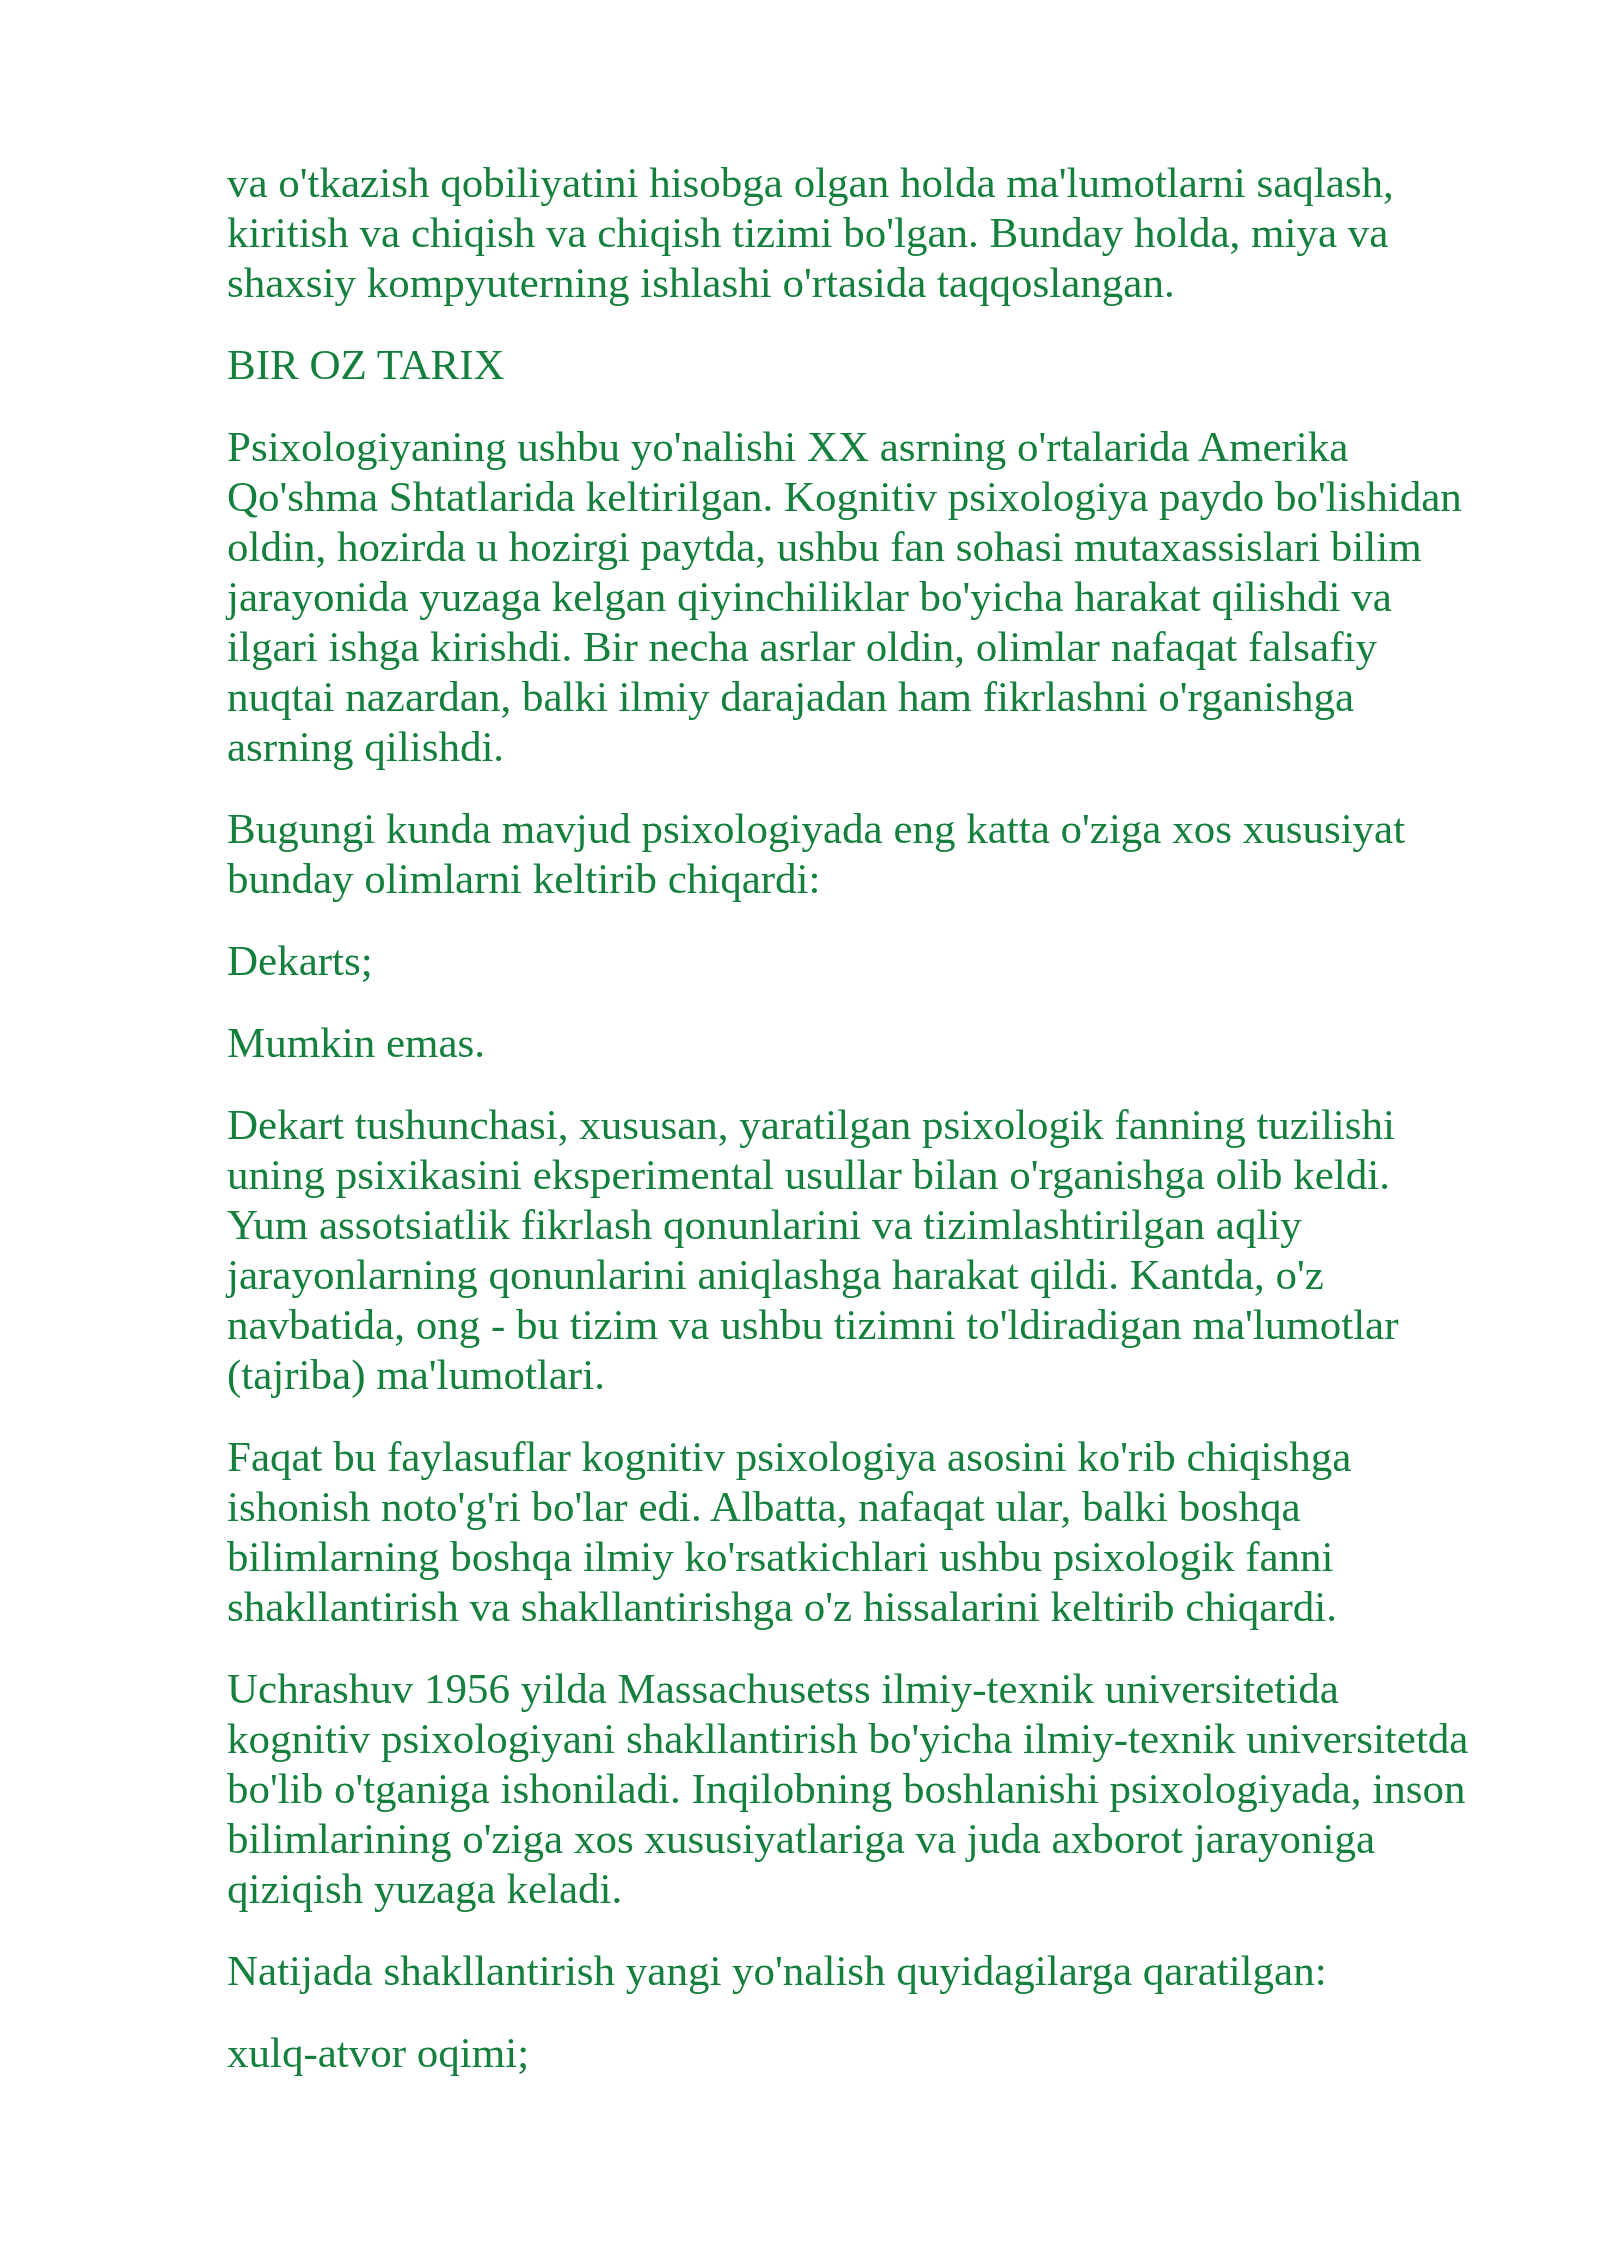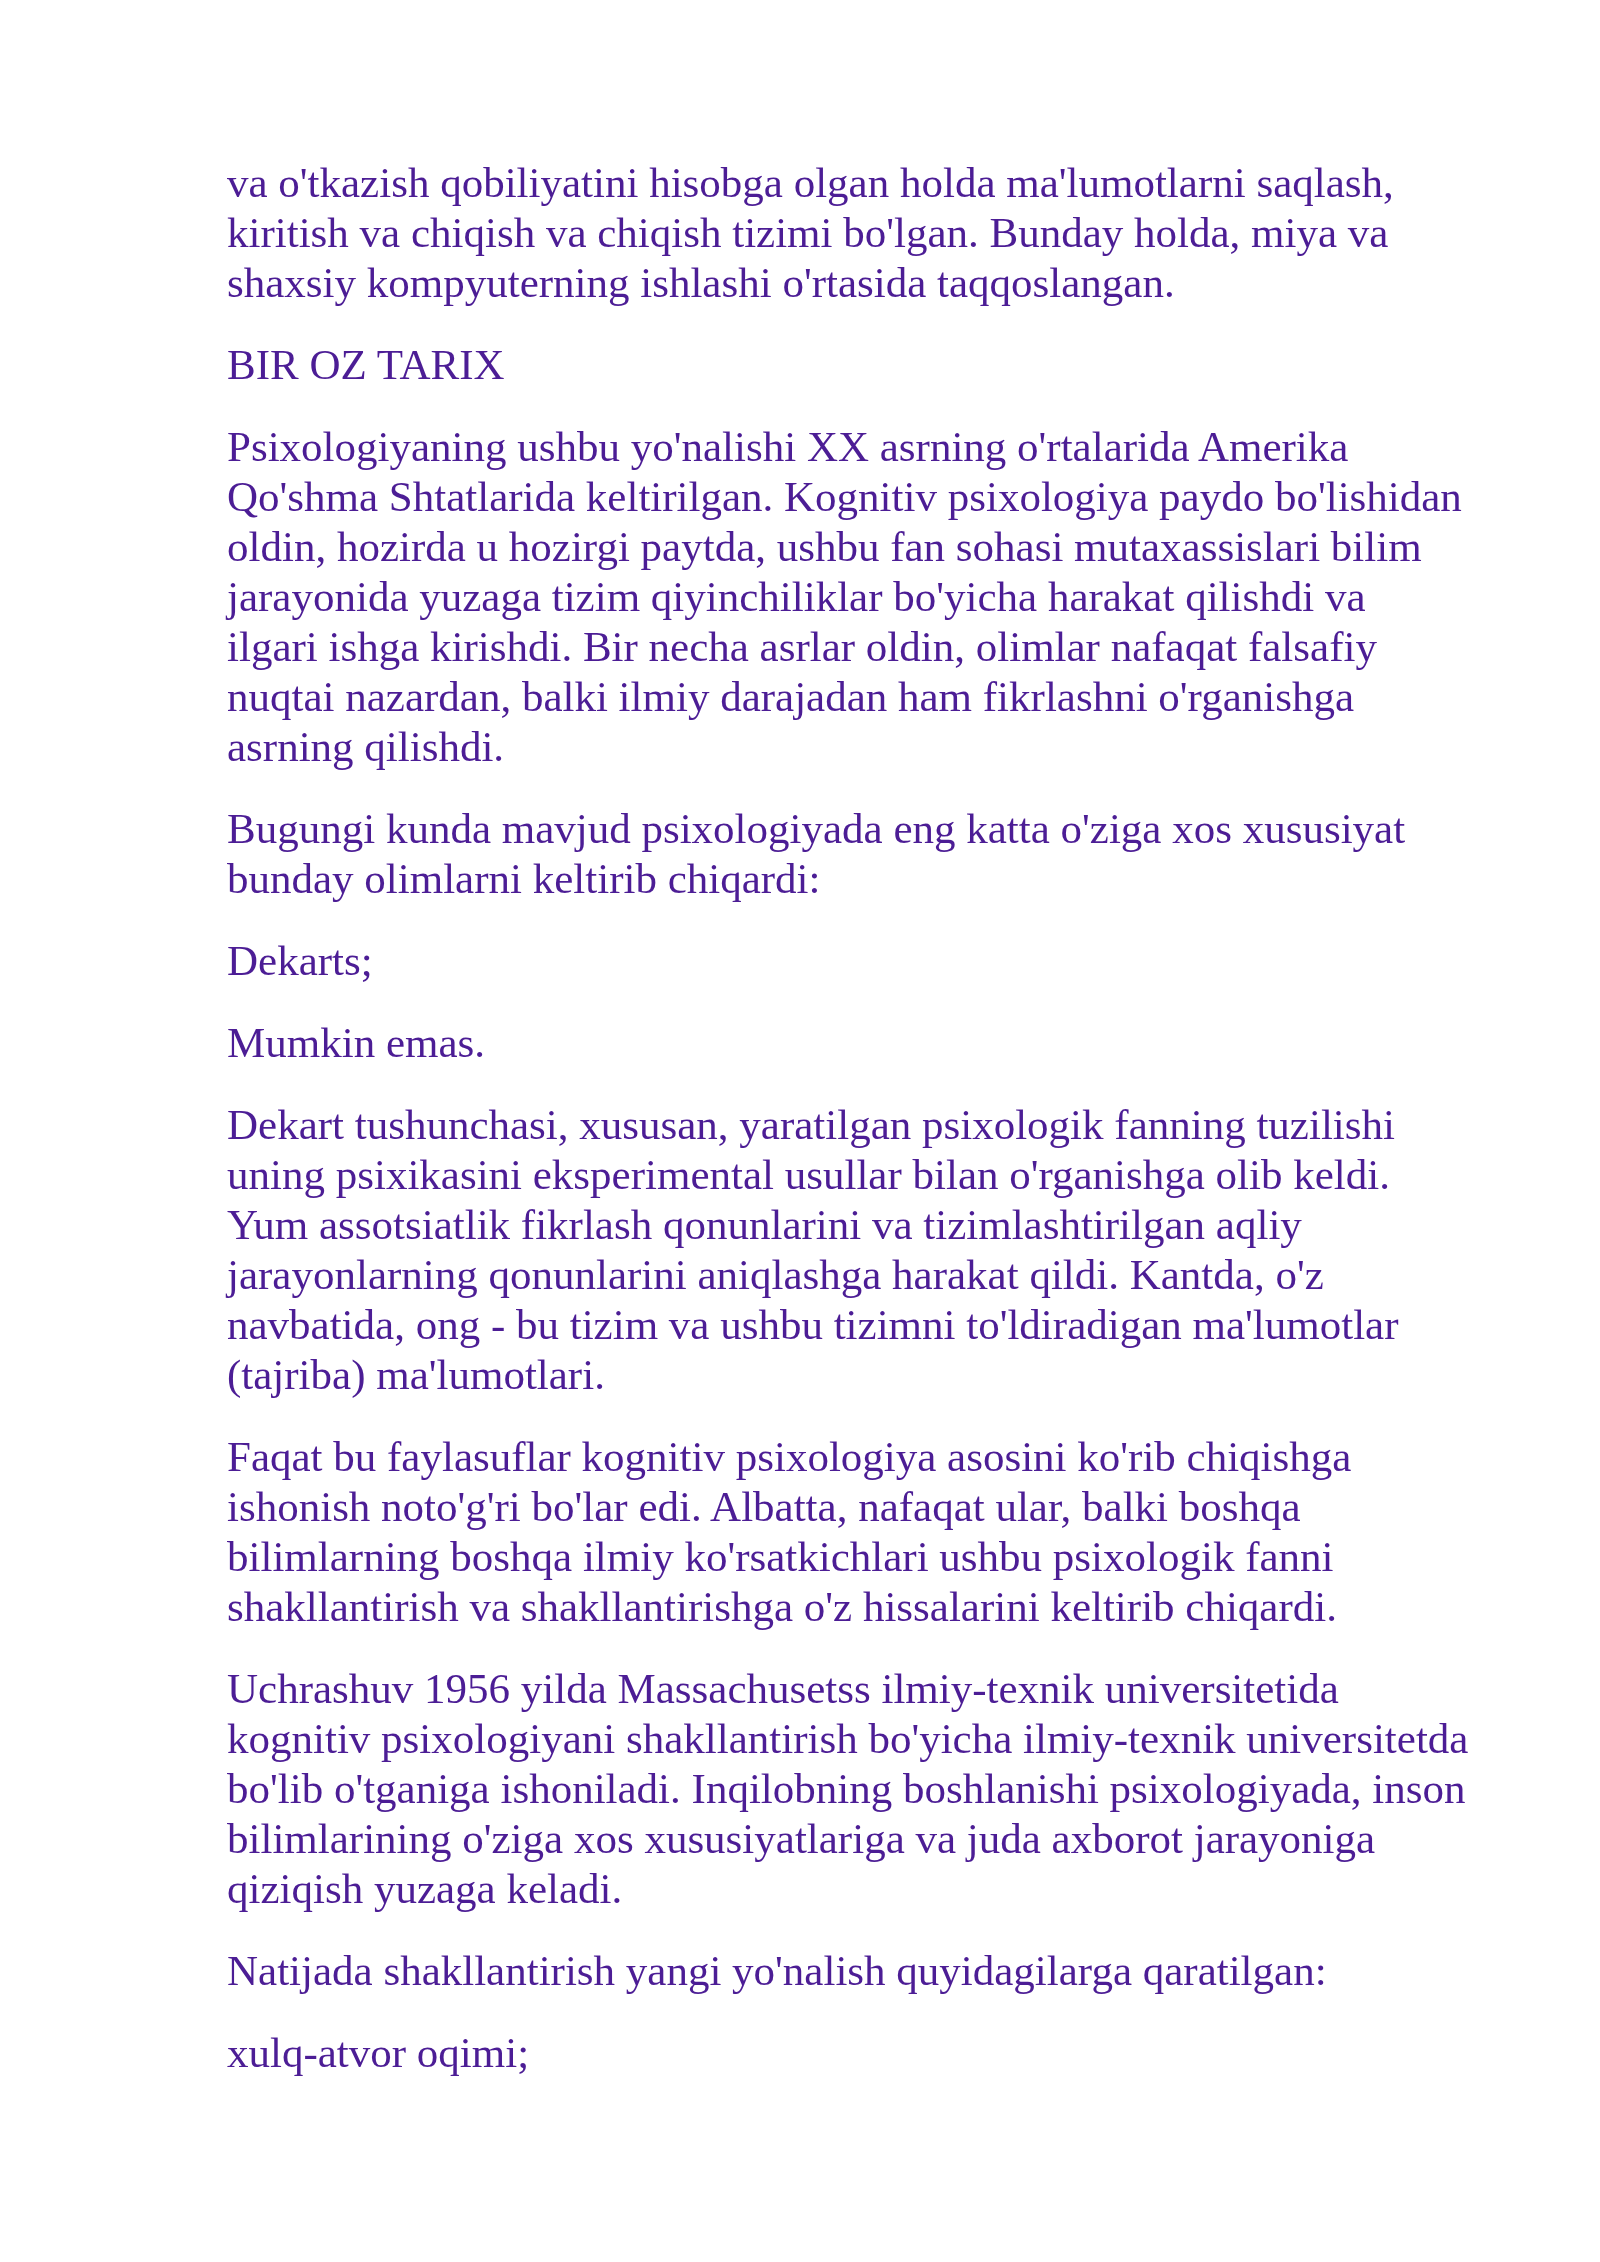--- a/index.html
+++ b/index.html
@@ -31,21 +31,21 @@
   .block {
     margin: 0 0 32px 0;
     padding: 0;
   }
   .block:last-child {
     margin-bottom: 0;
   }
   .line {
     font-size: 43px;
     line-height: 50px;
-    color: #4c1d95;
+    color: #15803d;
     white-space: nowrap;
     letter-spacing: 0;
   }
   
   .heading .line {
     font-weight: normal;
     margin-top: 18px;
   }
 </style>
 </head>
@@ -58,21 +58,21 @@
         <div class="line">kiritish va chiqish va chiqish tizimi bo'lgan. Bunday holda, miya va</div>
         <div class="line">shaxsiy kompyuterning ishlashi o'rtasida taqqoslangan.</div>
       </div>
       <div class="block heading">
         <div class="line">BIR OZ TARIX</div>
       </div>
       <div class="block paragraph">
         <div class="line">Psixologiyaning ushbu yo'nalishi XX asrning o'rtalarida Amerika</div>
         <div class="line">Qo'shma Shtatlarida keltirilgan. Kognitiv psixologiya paydo bo'lishidan</div>
         <div class="line">oldin, hozirda u hozirgi paytda, ushbu fan sohasi mutaxassislari bilim</div>
-        <div class="line">jarayonida yuzaga tizim qiyinchiliklar bo'yicha harakat qilishdi va</div>
+        <div class="line">jarayonida yuzaga kelgan qiyinchiliklar bo'yicha harakat qilishdi va</div>
         <div class="line">ilgari ishga kirishdi. Bir necha asrlar oldin, olimlar nafaqat falsafiy</div>
         <div class="line">nuqtai nazardan, balki ilmiy darajadan ham fikrlashni o'rganishga</div>
         <div class="line">asrning qilishdi.</div>
       </div>
       <div class="block paragraph">
         <div class="line">Bugungi kunda mavjud psixologiyada eng katta o'ziga xos xususiyat</div>
         <div class="line">bunday olimlarni keltirib chiqardi:</div>
       </div>
       <div class="block paragraph">
         <div class="line">Dekarts;</div>

